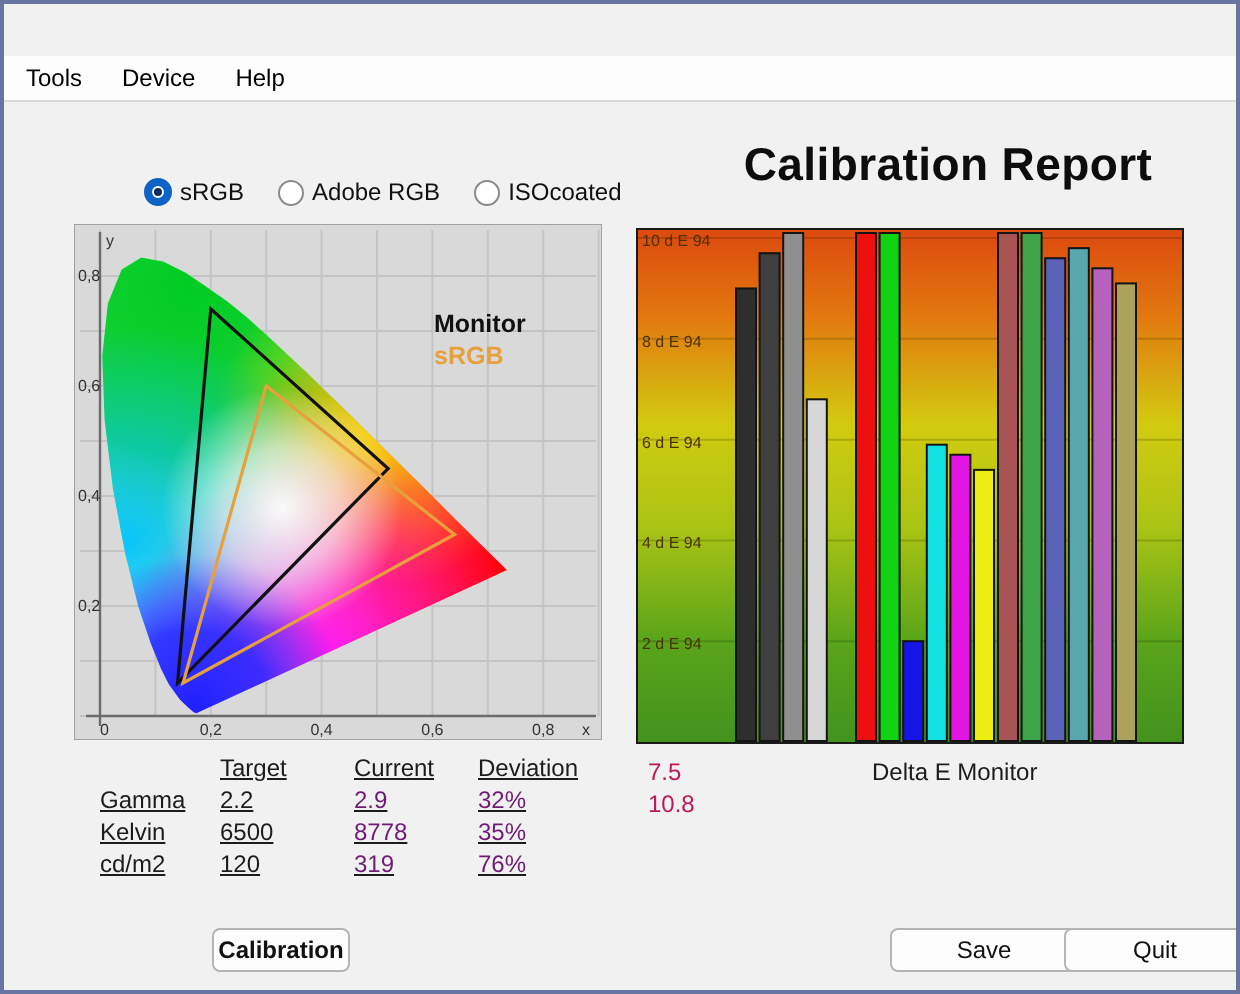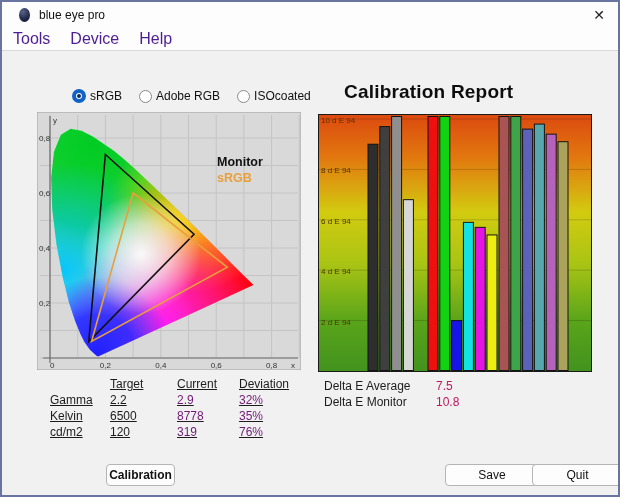--- a/index.html
+++ b/index.html
@@ -8,24 +8,24 @@
   
   .titlebar{position:absolute;left:0;top:0;right:0;height:26px;background:#fdfdfd;}
   .app-icon{position:absolute;left:17px;top:6px;width:11px;height:14px;border-radius:50%;
     background:radial-gradient(circle at 35% 28%,#5a6488 0%,#232c4e 55%,#0e1328 100%);}
   .title-text{position:absolute;left:37px;top:6px;font-size:12px;color:#111;}
   .close-btn{position:absolute;right:9px;top:4px;width:20px;height:18px;text-align:center;
     font-size:14px;line-height:18px;color:#222;cursor:pointer;}
   
   .menubar{position:absolute;left:0;top:26px;right:0;height:22px;background:#fdfdfd;
     border-bottom:1px solid #d9d9d9;display:flex;align-items:center;padding-left:9px;}
-  .menu-item{font-size:16px;color:#4c1d95;padding:2px 10px 2px 2px;margin-right:8px;cursor:default;text-align:center;}
-  
-  .report-title{position:absolute;top:67px;right:14px;width:260px;text-align:left;
-    font-size:19px;font-weight:bold;color:#0d0d0d;letter-spacing:0.2px;margin-top:12px;}
+  .menu-item{font-size:12px;color:#000000;padding:2px 10px 2px 2px;margin-right:8px;cursor:default;text-align:center;}
+  
+  .report-title{position:absolute;top:67px;right:14px;width:260px;text-align:center;
+    font-size:23px;font-weight:bold;color:#0d0d0d;letter-spacing:0.2px;}
   
   .radio-row{position:absolute;left:70px;top:87px;display:flex;gap:17px;align-items:center;}
   .radio-opt{display:flex;align-items:center;gap:4px;cursor:pointer;}
   .radio{width:13px;height:13px;border-radius:50%;border:1.5px solid #8a8a8a;background:#fff;
     box-sizing:border-box;position:relative;}
   .radio.sel{border:4px solid #0f62c8;width:14px;height:14px;}
   .radio.sel::after{content:"";position:absolute;left:1px;top:1px;width:4px;height:4px;
     border-radius:50%;background:#0a2a60;}
   .radio-label{font-size:12px;color:#111;}
   
@@ -48,25 +48,20 @@
   #btn-main-menu{left:22px;width:68px;}
   #btn-calibration{left:104px;width:69px;font-weight:bold;}
   #btn-save{left:443px;width:94px;}
   #btn-quit{left:530px;width:91px;}
 </style>
 </head>
 <body>
 
 <div class="window">
 
-  <div class="titlebar">
-    <span class="app-icon"></span>
-    <span class="title-text">blue eye pro</span>
-    <span class="close-btn">✕</span>
-  </div>
 
   <div class="menubar">
     <span class="menu-item">Tools</span>
     <span class="menu-item">Device</span>
     <span class="menu-item">Help</span>
   </div>
 
   <div class="report-title">Calibration Report</div>
 
   <div class="radio-row">
@@ -226,21 +221,20 @@
     <span class="orange">8778</span>
     <span class="orange">35%</span>
 
     <span>cd/m2</span>
     <span>120</span>
     <span class="orange">319</span>
     <span class="orange">76%</span>
   </div>
 
   <div class="delta-block">
-    <span>Delta E Average</span>
     <span class="orange">7.5</span>
     <span>Delta E Monitor</span>
     <span class="orange">10.8</span>
   </div>
 
   <button class="btn focused" id="btn-main-menu">Main Menu</button>
   <button class="btn" id="btn-calibration">Calibration</button>
   <button class="btn" id="btn-save">Save</button>
   <button class="btn" id="btn-quit">Quit</button>
 

